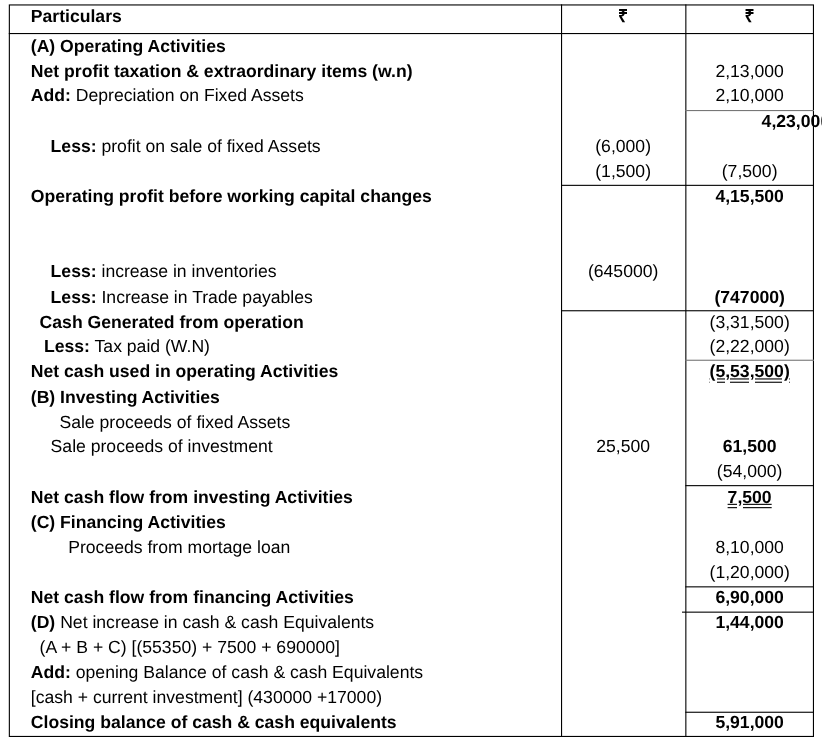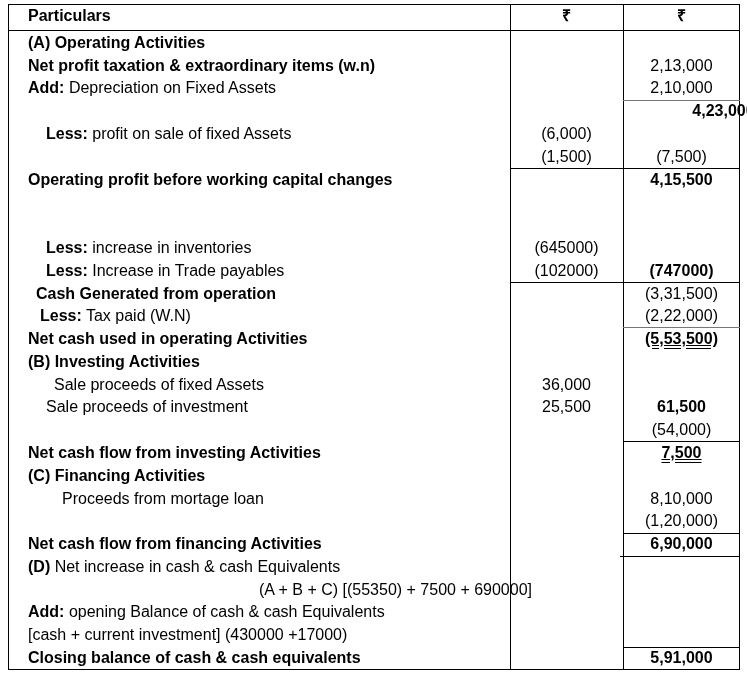--- a/index.html
+++ b/index.html
@@ -73,41 +73,39 @@
 <div class="row" style="top:169px;">
   <span class="c1 b">Operating profit before working capital changes</span>
   <span class="c3 b">4,15,500</span>
 </div>
 <div class="row" style="top:237px;">
   <span class="c1 ind2"><b>Less:</b><span> increase in inventories</span></span>
   <span class="c2">(645000)</span>
 </div>
 <div class="row" style="top:260px;">
   <span class="c1 ind2"><b>Less:</b><span> Increase in Trade payables</span></span>
-  <span class="c2">(102000)</span>
   <span class="c3 b">(747000)</span>
 </div>
 <div class="row" style="top:283px;padding-left:20px;">
   <span class="c1 b ind4">Cash Generated from operation</span>
   <span class="c3">(3,31,500)</span>
 </div>
 <div class="row" style="top:305px;">
   <span class="c1 ind1"><b>Less:</b><span> Tax paid (W.N)</span></span>
   <span class="c3">(2,22,000)</span>
 </div>
 <div class="row" style="top:328px;">
   <span class="c1 b">Net cash used in operating Activities</span>
   <span class="c3 b uu">(5,53,500)</span>
 </div>
 <div class="row" style="top:351px;">
   <span class="c1 b">(B) Investing Activities</span>
 </div>
 <div class="row" style="top:374px;">
   <span class="c1 ind3">Sale proceeds of fixed Assets</span>
-  <span class="c2">36,000</span>
 </div>
 <div class="row" style="top:396px;">
   <span class="c1 ind2">Sale proceeds of investment</span>
   <span class="c2">25,500</span>
   <span class="c3 b">61,500</span>
 </div>
 <div class="row" style="top:419px;">
   <span class="c3">(54,000)</span>
 </div>
 <div class="row" style="top:442px;">
@@ -123,22 +121,23 @@
 </div>
 <div class="row" style="top:510px;">
   <span class="c3">(1,20,000)</span>
 </div>
 <div class="row" style="top:533px;">
   <span class="c1 b">Net cash flow from financing Activities</span>
   <span class="c3 b">6,90,000</span>
 </div>
 <div class="row" style="top:556px;">
   <span class="c1"><b>(D)</b><span> Net increase in cash &amp; cash Equivalents</span></span>
+  <span class="c3 b">1,44,000</span>
 </div>
-<div class="row" style="top:579px;text-align:right;">
+<div class="row" style="top:579px;">
   <span class="c1 ind4">(A + B + C) [(55350) + 7500 + 690000]</span>
 </div>
 <div class="row" style="top:601px;">
   <span class="c1"><b>Add:</b><span> opening Balance of cash &amp; cash Equivalents</span></span>
 </div>
 <div class="row" style="top:624px;">
   <span class="c1">[cash + current investment] (430000 +17000)</span>
 </div>
 <div class="row" style="top:647px;">
   <span class="c1 b">Closing balance of cash &amp; cash equivalents</span>

